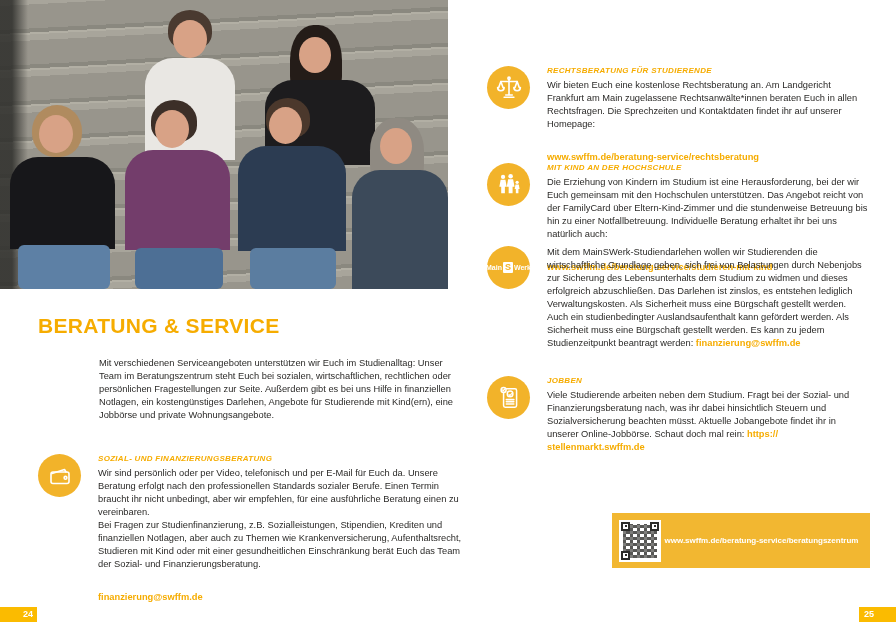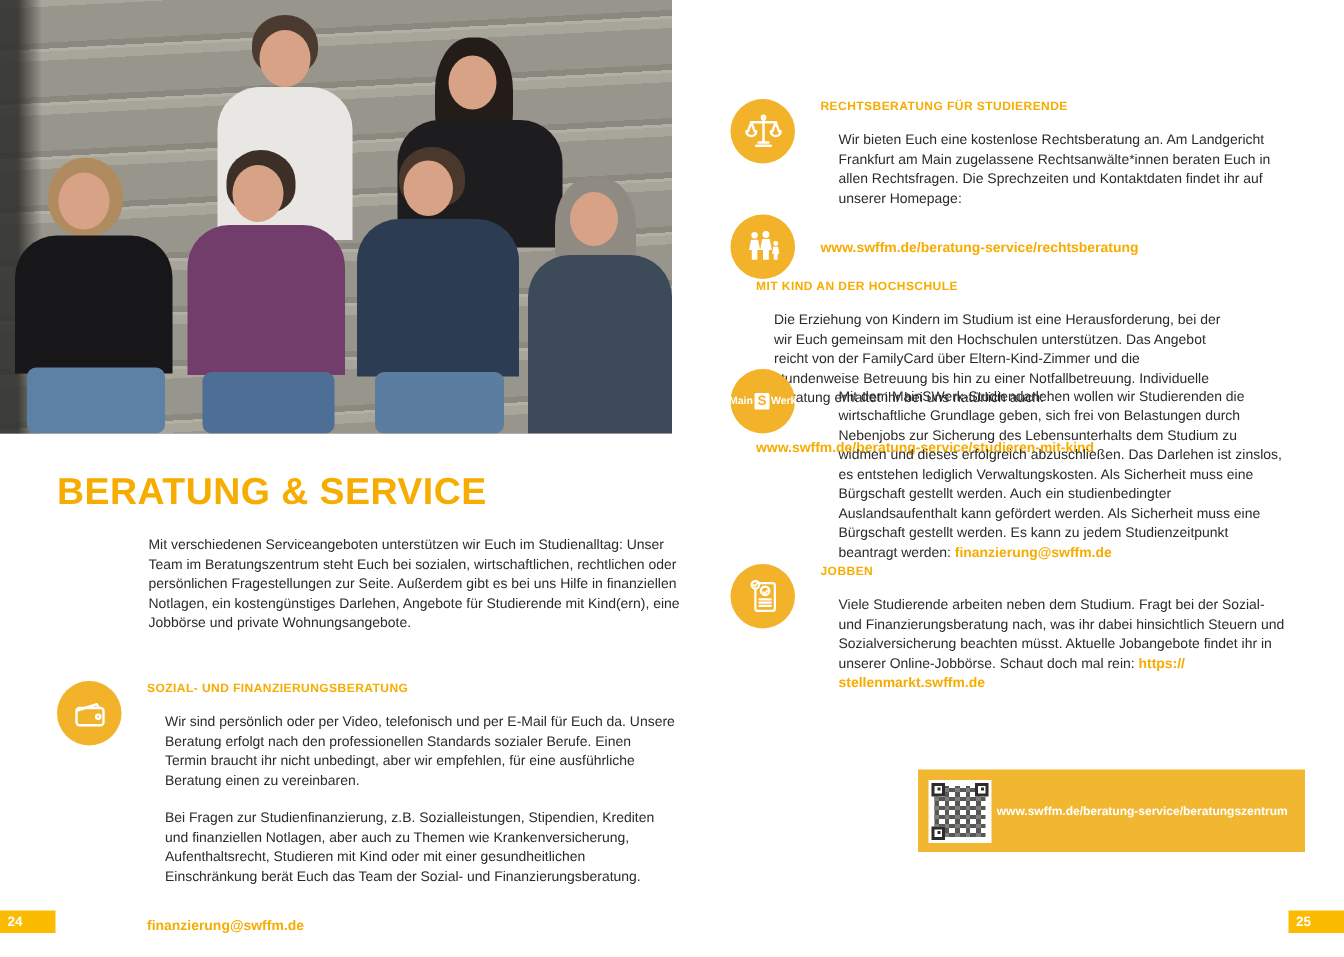--- a/index.html
+++ b/index.html
@@ -45,42 +45,42 @@
   .pE .face{left:31px;top:9px;width:33px;height:37px;}
   .pE .body{left:0;top:48px;width:108px;height:105px;background:#2c3c52;}
   .pE .jeans{left:12px;top:150px;width:86px;height:41px;background:#5b7da0;}
   .pF{left:352px;top:118px;width:96px;height:171px;}
   .pF .hair{left:18px;top:0;width:54px;height:72px;background:#8f8a82;border-radius:45% 45% 35% 35%;}
   .pF .face{left:28px;top:10px;width:32px;height:36px;}
   .pF .body{left:0;top:52px;width:96px;height:119px;background:#3c4a5a;}
   
   .title{
     position:absolute;left:38px;top:314px;margin:0;
-    font-size:25px;font-weight:700;letter-spacing:.3px;color:var(--accent);
+    font-size:21px;font-weight:700;letter-spacing:.3px;color:var(--accent);
   }
   .intro{
     position:absolute;left:99px;top:357px;width:362px;margin:0;
     font-size:9.3px;line-height:13px;
   }
   .sec{position:absolute;display:flex;align-items:flex-start;}
   .sec .icon-circle{
     flex:0 0 auto;width:43px;height:43px;border-radius:50%;
     background:var(--circle);display:flex;align-items:center;justify-content:center;
   }
   .sec .txt{margin-left:17px;}
-  .sec h3{margin:0 0 4px 0;font-size:8px;font-weight:700;letter-spacing:.3px;color:var(--accent);}
-  .sec p{margin:12px;font-size:9.3px;line-height:13px;}
+  .sec h3{margin:0 0 4px 0;font-size:8px;font-weight:700;letter-spacing:.3px;color:var(--accent);font-style:italic;}
+  .sec p{margin:0;font-size:9.3px;line-height:13px;}
   .sec a{color:var(--accent);font-weight:700;text-decoration:none;font-size:9.3px;line-height:13px;}
   .sec a.block{display:block;margin-top:20px;}
   .left-sec{left:38px;top:454px;}
   .left-sec .txt{width:364px;}
   .rsec{left:487px;}
   .rsec .txt{width:322px;}
   .rsec1{top:66px;}
-  .rsec2{top:143px;flex-direction:column;}
+  .rsec2{top:163px;}
   .rsec3{top:246px;}
   .rsec4{top:376px;}
   
   .msw{display:flex;align-items:center;font-weight:700;color:#fff;font-size:7px;line-height:1;}
   .msw .sbox{background:#fff;color:var(--circle);font-size:9px;padding:1px 2px;margin:0 1px;border-radius:1px;}
   
   .info-box{
     position:absolute;left:612px;top:513px;width:258px;height:55px;
     background:var(--box);display:flex;align-items:center;box-sizing:border-box;padding:0 8px 0 7px;
   }
@@ -94,21 +94,21 @@
   }
   .qr .f{position:absolute;width:9px;height:9px;border:2px solid #2c2c2a;background:#fff;box-sizing:border-box;}
   .qr .f::after{content:"";position:absolute;left:1.5px;top:1.5px;width:2px;height:2px;background:#2c2c2a;}
   .qr .f1{left:2px;top:2px;}.qr .f2{right:2px;top:2px;}.qr .f3{left:2px;bottom:2px;}
   .info-text{flex:1;text-align:center;color:#fff;font-size:8px;font-weight:700;line-height:13px;}
   
   .pagenum{
     position:absolute;top:607px;width:37px;height:15px;background:var(--pn);
     color:#fff;font-size:9px;font-weight:700;line-height:15px;box-sizing:border-box;
   }
-  .pagenum.pl{left:0;text-align:right;padding-right:22px;}
+  .pagenum.pl{left:0;text-align:right;padding-right:4px;}
   .pagenum.pr{left:859px;text-align:left;padding-left:5px;}
   
   .icon-circle svg{display:block;}
 </style>
 </head>
 <body>
 
 <div class="spread" style="--accent:#F6AC00;--circle:#F2B32A;--box:#F2B731;--pn:#FBBB00;">
 
   <div class="photo">

